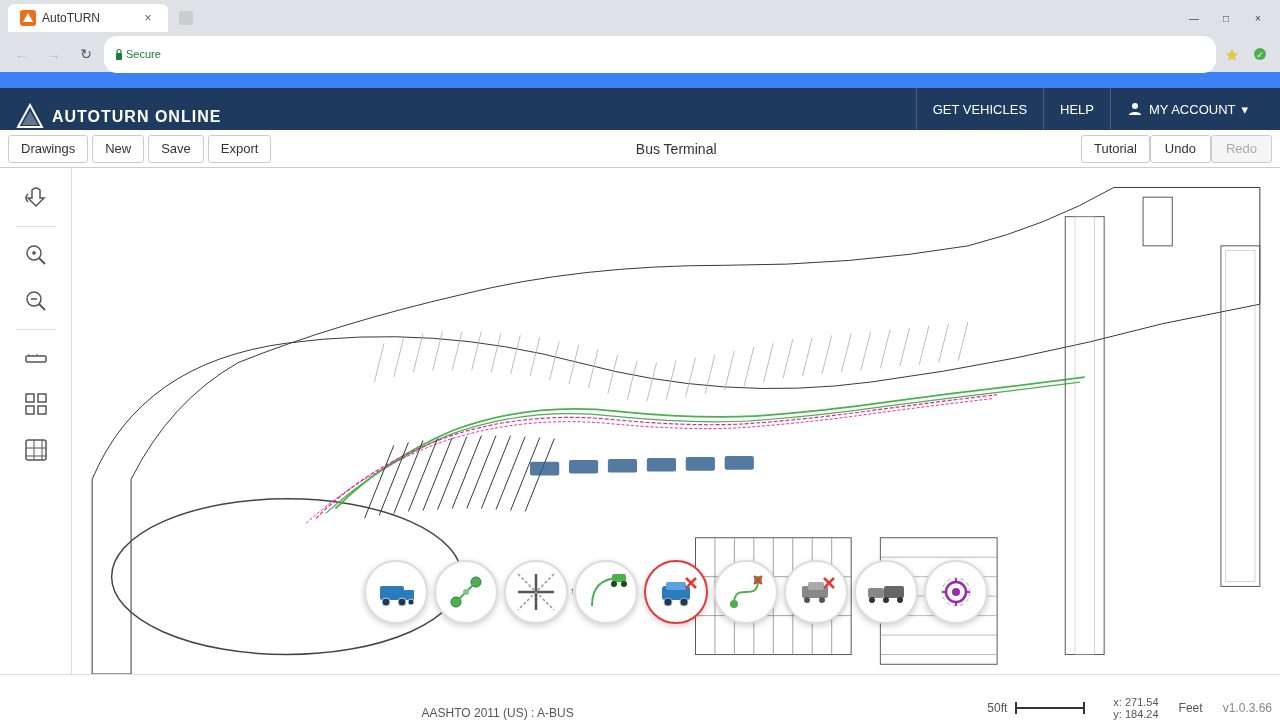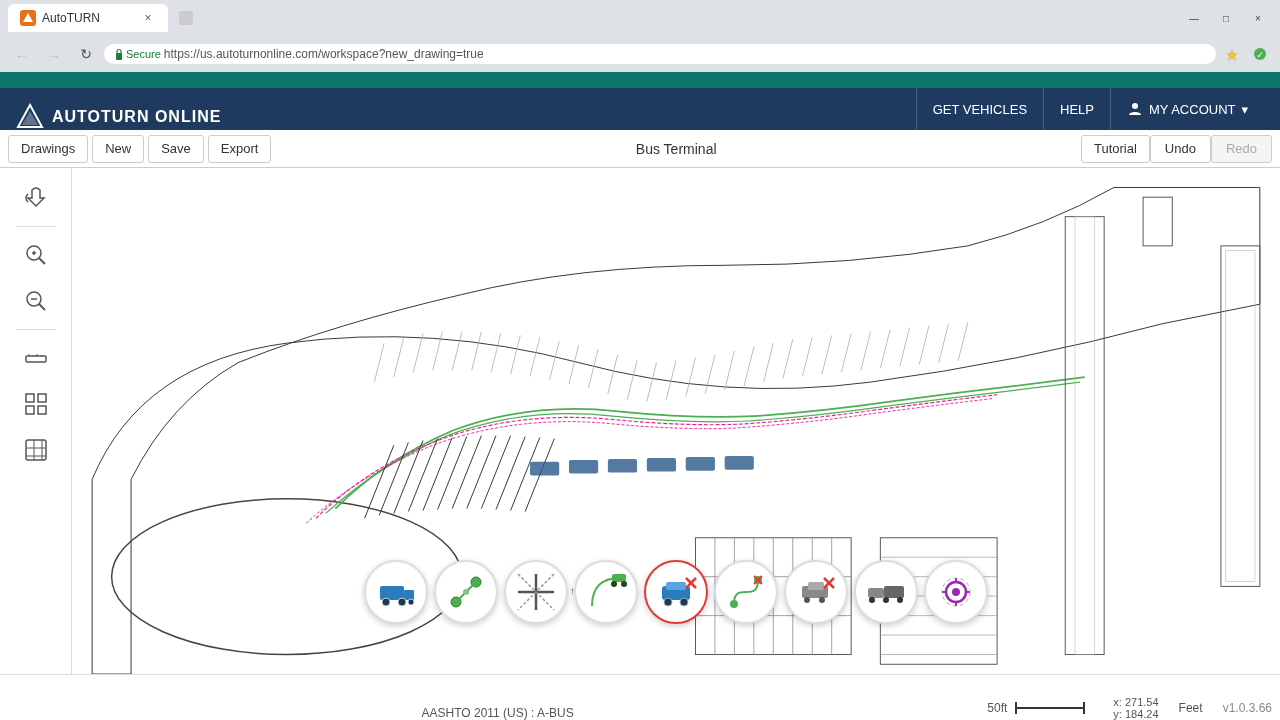--- a/index.html
+++ b/index.html
@@ -1,31 +1,31 @@
 <!DOCTYPE html>
 <html><head>
   <meta charset="utf-8">
   <style>
     * { box-sizing: border-box; margin: 0; padding: 0; }
     body { font-family: Arial, sans-serif; background: #f0f0f0; width: 1280px; height: 720px; overflow: hidden; }
 
     
-    .browser-chrome { background: #0f766e; height: 88px; }
+    .browser-chrome { background: #3b82f6; height: 88px; }
     .browser-titlebar { background: #dee1e6; height: 36px; display: flex; align-items: center; padding: 0 8px; gap: 4px; }
     .browser-tab { background: white; border-radius: 6px 6px 0 0; padding: 0 12px; height: 28px; display: flex; align-items: center; gap: 6px; font-size: 12px; color: #333; min-width: 160px; }
     .browser-tab-icon { width: 16px; height: 16px; background: #e8721c; border-radius: 3px; display: flex; align-items: center; justify-content: center; }
     .browser-tab-close { margin-left: auto; width: 16px; height: 16px; display: flex; align-items: center; justify-content: center; border-radius: 50%; cursor: pointer; color: #666; }
     .browser-new-tab { width: 28px; height: 28px; display: flex; align-items: center; justify-content: center; color: #666; font-size: 18px; cursor: pointer; }
     .browser-win-controls { margin-left: auto; display: flex; gap: 4px; }
     .browser-win-btn { width: 28px; height: 18px; display: flex; align-items: center; justify-content: center; cursor: pointer; font-size: 10px; color: #444; }
 
     .browser-addressbar { background: #dee1e6; height: 36px; display: flex; align-items: center; padding: 0 8px; gap: 4px; }
     .nav-btn { width: 28px; height: 28px; display: flex; align-items: center; justify-content: center; border-radius: 50%; cursor: pointer; color: #555; font-size: 14px; }
     .nav-btn.disabled { color: #bbb; cursor: default; }
-    .address-bar { flex: 1; height: 20px; background: white; border-radius: 13px; display: flex; align-items: center; padding: 0 10px; gap: 3px; font-size: 12px; color: #333; border: none; text-align: center; }
+    .address-bar { flex: 1; height: 37px; background: white; border-radius: 13px; display: flex; align-items: center; padding: 0 10px; gap: 9px; font-size: 12px; color: #333; border: none; text-align: center; }
     .secure-badge { color: #1a7f37; font-size: 11px; display: flex; align-items: center; gap: 2px; }
     .address-text { color: #555; font-size: 12px; }
     .bar-action-btn { width: 24px; height: 24px; display: flex; align-items: center; justify-content: center; cursor: pointer; color: #666; }
 
     
     .app-header { background: #1e3a5f; height: 42px; display: flex; align-items: center; padding: 0 16px; gap: 0; }
     .logo-area { display: flex; align-items: center; gap: 8px; margin-right: auto; margin-top: 16px; }
     .logo-icon { width: 28px; height: 28px; }
     .logo-text { color: white; font-size: 16px; font-weight: bold; letter-spacing: 1px; }
     .header-nav { display: flex; align-items: center; gap: 0; }
@@ -92,21 +92,20 @@
     <div class="nav-btn disabled">→</div>
     <div class="nav-btn">↻</div>
     <div class="address-bar">
       <span class="secure-badge">
         <svg width="10" height="12" viewBox="0 0 10 12">
             <rect x="2" y="5" width="6" height="7" rx="1" fill="#1a7f37"></rect>
             <path d="M3 5V3.5a2 2 0 0 1 4 0V5" stroke="#1a7f37" stroke-width="1.2" fill="none"></path>
           </svg>
         <span>Secure</span>
       </span>
-      <span class="address-text">https://us.autoturnonline.com/workspace?new_drawing=true</span>
     </div>
     <div class="bar-action-btn">
       <svg width="14" height="14" viewBox="0 0 14 14">
           <polygon points="7,2 9,6 13,6.5 10,9.5 10.5,13.5 7,11.5 3.5,13.5 4,9.5 1,6.5 5,6" fill="#f0c040" stroke="#ccc" stroke-width="0.5"></polygon>
         </svg>
     </div>
     <div class="bar-action-btn">
       <svg width="14" height="14" viewBox="0 0 14 14">
           <circle cx="7" cy="7" r="6" fill="#4caf50" stroke="none"></circle>
           <text x="7" y="11" text-anchor="middle" font-size="9" fill="white">✓</text>

